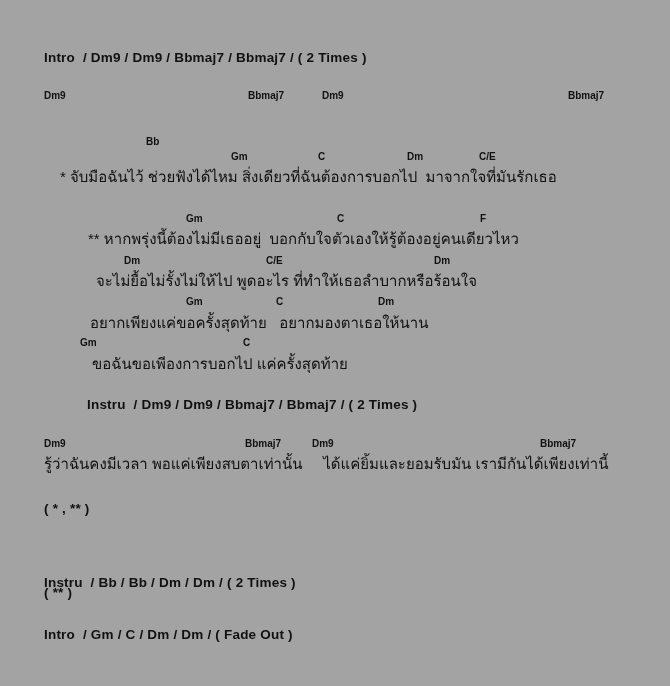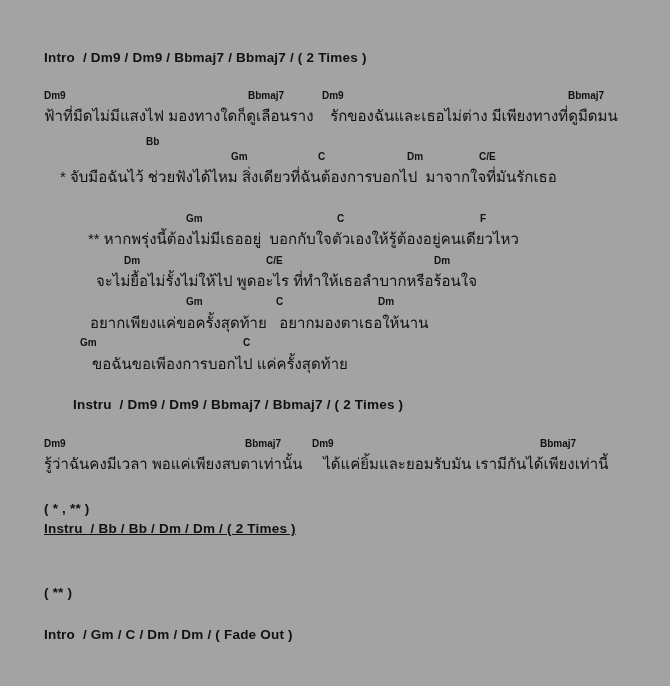--- a/index.html
+++ b/index.html
@@ -39,21 +39,20 @@
 </style>
 </head>
 <body>
 
 <div class="sheet" style="background: #a3a3a3; color: rgb(17, 17, 17);">
     <div class="line label-line" style="left: 44px; top: 50px;">Intro  / Dm9 / Dm9 / Bbmaj7 / Bbmaj7 / ( 2 Times )</div>
     <span class="chord" style="left: 44px; top: 90px;">Dm9</span>
     <span class="chord" style="left: 248px; top: 90px;">Bbmaj7</span>
     <span class="chord" style="left: 322px; top: 90px;">Dm9</span>
     <span class="chord" style="left: 568px; top: 90px;">Bbmaj7</span>
-    <div class="line lyric-line" style="left: 44px; top: 107px;">ฟ้าที่มืดไม่มีแสงไฟ มองทางใดก็ดูเลือนราง    รักของฉันและเธอไม่ต่าง มีเพียงทางที่ดูมืดมน</div>
     <span class="chord" style="left: 146px; top: 136px;">Bb</span>
     <span class="chord" style="left: 231px; top: 151px;">Gm</span>
     <span class="chord" style="left: 318px; top: 151px;">C</span>
     <span class="chord" style="left: 407px; top: 151px;">Dm</span>
     <span class="chord" style="left: 479px; top: 151px;">C/E</span>
     <div class="line lyric-line" style="left: 60px; top: 168px;">* จับมือฉันไว้ ช่วยฟังได้ไหม สิ่งเดียวที่ฉันต้องการบอกไป  มาจากใจที่มันรักเธอ</div>
     <span class="chord" style="left: 186px; top: 213px;">Gm</span>
     <span class="chord" style="left: 337px; top: 213px;">C</span>
     <span class="chord" style="left: 480px; top: 213px;">F</span>
     <div class="line lyric-line" style="left: 88px; top: 230px;">** หากพรุ่งนี้ต้องไม่มีเธออยู่  บอกกับใจตัวเองให้รู้ต้องอยู่คนเดียวไหว</div>
@@ -61,23 +60,23 @@
     <span class="chord" style="left: 266px; top: 255px;">C/E</span>
     <span class="chord" style="left: 434px; top: 255px;">Dm</span>
     <div class="line lyric-line" style="left: 96px; top: 272px;">จะไม่ยื้อไม่รั้งไม่ให้ไป พูดอะไร ที่ทำให้เธอลำบากหรือร้อนใจ</div>
     <span class="chord" style="left: 186px; top: 296px;">Gm</span>
     <span class="chord" style="left: 276px; top: 296px;">C</span>
     <span class="chord" style="left: 378px; top: 296px;">Dm</span>
     <div class="line lyric-line" style="left: 90px; top: 314px;">อยากเพียงแค่ขอครั้งสุดท้าย   อยากมองตาเธอให้นาน</div>
     <span class="chord" style="left: 80px; top: 337px;">Gm</span>
     <span class="chord" style="left: 243px; top: 337px;">C</span>
     <div class="line lyric-line" style="left: 92px; top: 355px;">ขอฉันขอเพีองการบอกไป แค่ครั้งสุดท้าย</div>
-    <div class="line label-line" style="left: 32px; top: 397px; padding-left: 41px;">Instru  / Dm9 / Dm9 / Bbmaj7 / Bbmaj7 / ( 2 Times )</div>
+    <div class="line label-line" style="left: 46px; top: 397px; padding-left: 41px;">Instru  / Dm9 / Dm9 / Bbmaj7 / Bbmaj7 / ( 2 Times )</div>
     <span class="chord" style="left: 44px; top: 438px;">Dm9</span>
     <span class="chord" style="left: 245px; top: 438px;">Bbmaj7</span>
     <span class="chord" style="left: 312px; top: 438px;">Dm9</span>
     <span class="chord" style="left: 540px; top: 438px;">Bbmaj7</span>
     <div class="line lyric-line" style="left: 44px; top: 455px;">รู้ว่าฉันคงมีเวลา พอแค่เพียงสบตาเท่านั้น     ได้แค่ยิ้มและยอมรับมัน เรามีกันได้เพียงเท่านี้</div>
     <div class="line label-line" style="left: 44px; top: 501px;">( * , ** )</div>
-    <div class="line label-line" style="left: 44px; top: 521px; text-decoration: underline;">Instru  / Bb / Bb / Dm / Dm / ( 2 Times )</div>
+    <div class="line label-line" style="left: 44px; top: 575px;">Instru  / Bb / Bb / Dm / Dm / ( 2 Times )</div>
     <div class="line label-line" style="left: 44px; top: 585px;">( ** )</div>
     <div class="line label-line" style="left: 44px; top: 627px;">Intro  / Gm / C / Dm / Dm / ( Fade Out )</div>
   </div>
 
 </body></html>

